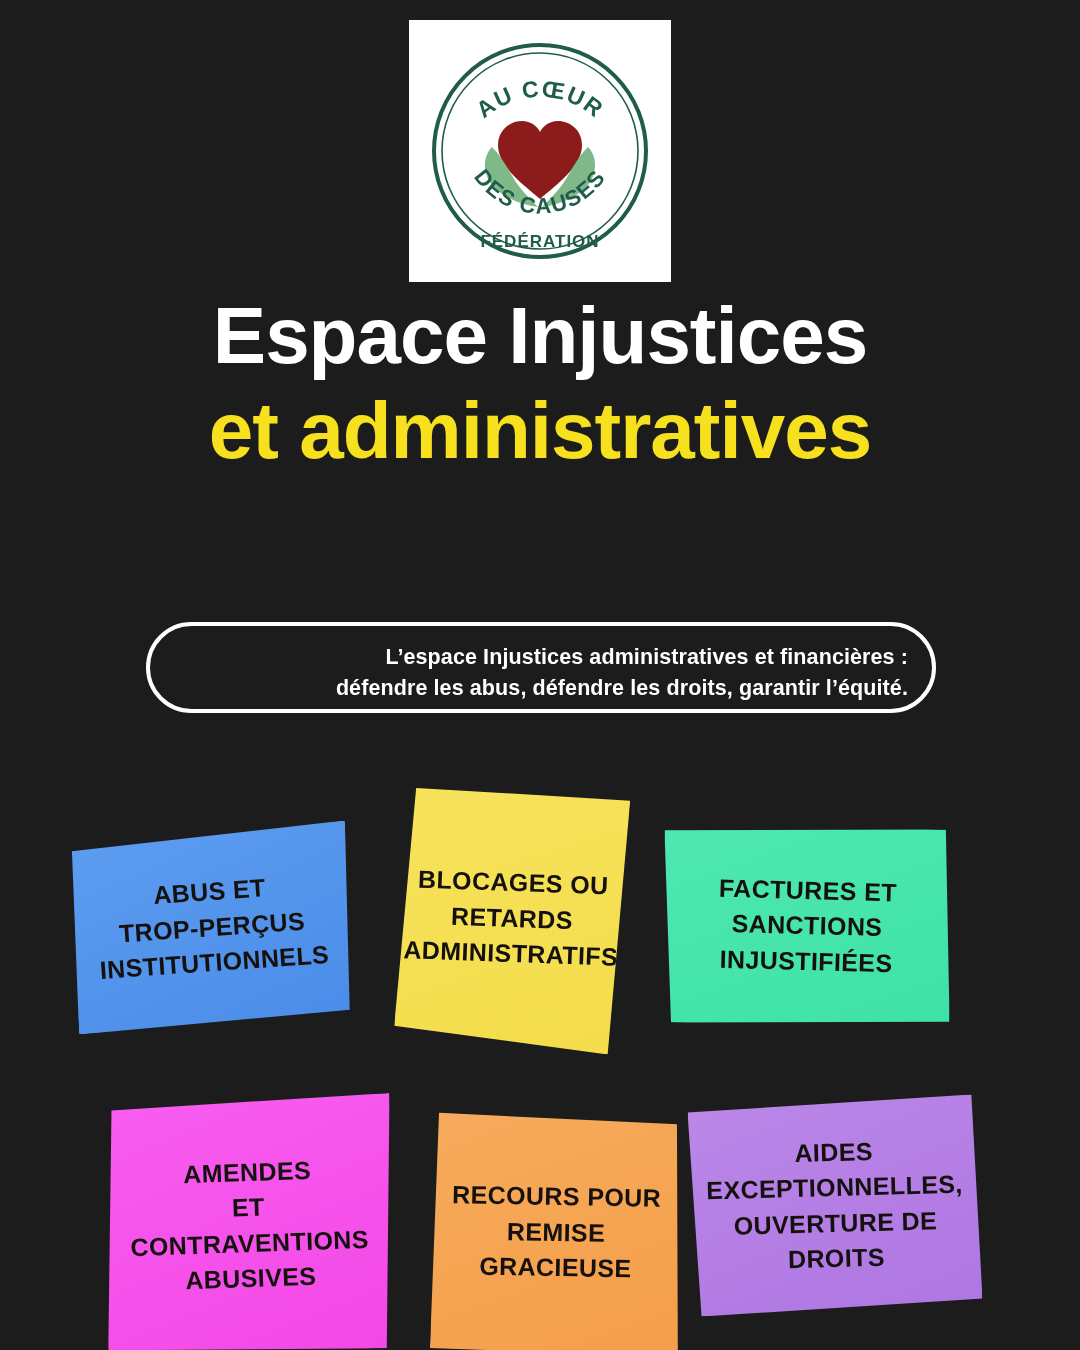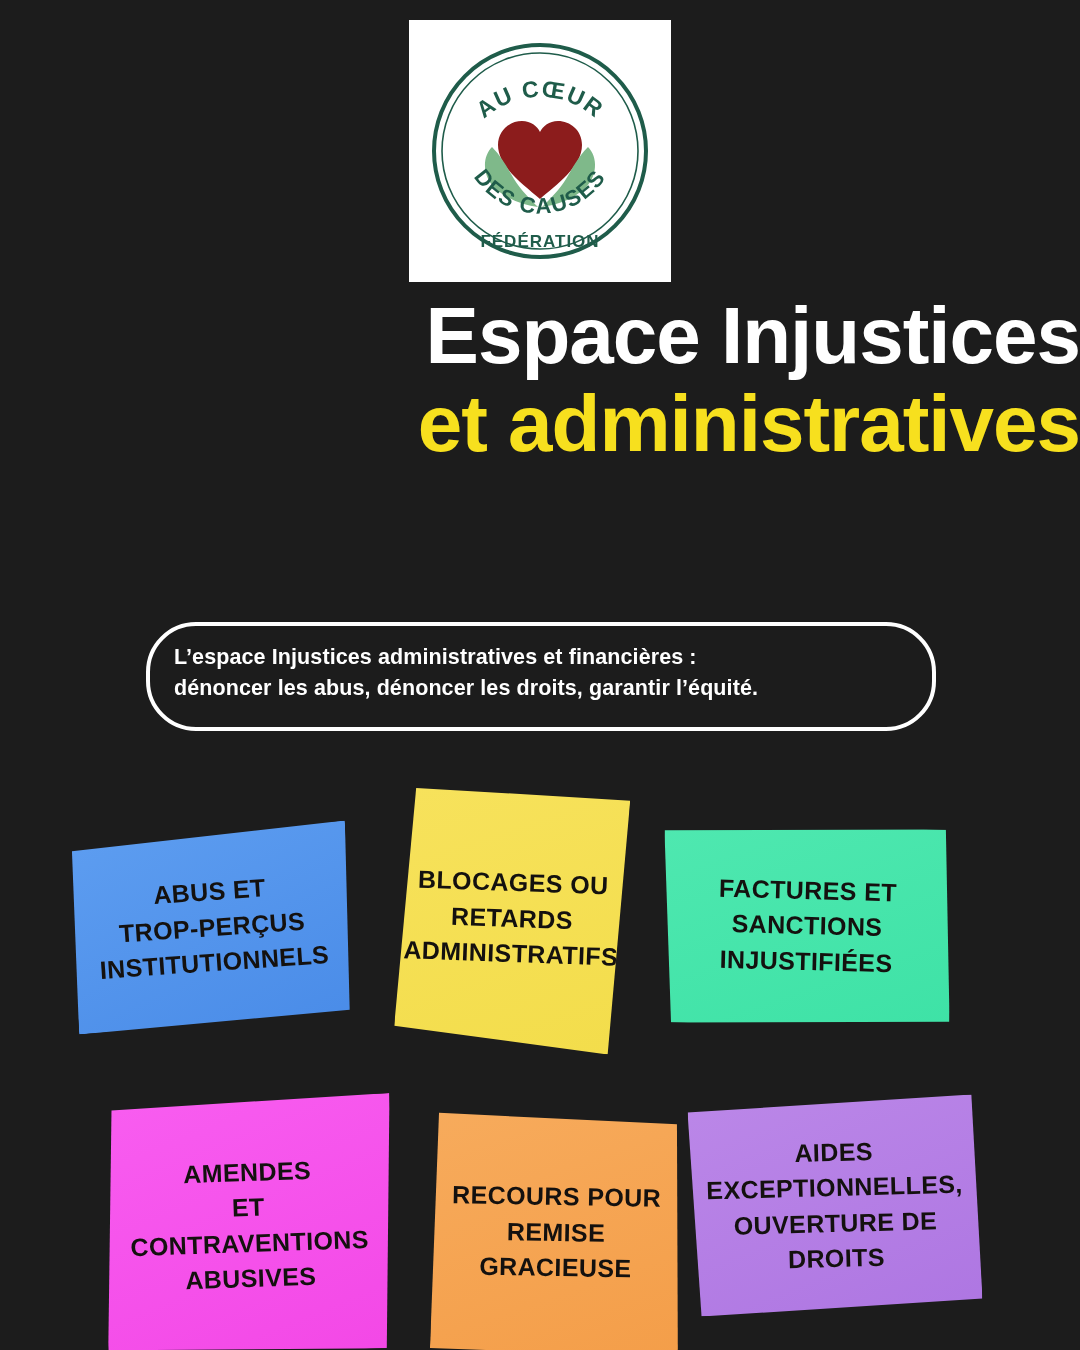--- a/index.html
+++ b/index.html
@@ -25,41 +25,41 @@
     justify-content: center;
   }
   .logo-wrap svg { display: block; }
 
   
   .title-block {
     position: absolute;
     top: 296px;
     left: 0;
     width: 1080px;
-    text-align: right;
+    text-align: center;
   }
   .title-line {
     color: #ffffff;
     font-weight: bold;
     font-size: 80px;
     line-height: 0.99;
     letter-spacing: -1px;
   }
-  .title-line.accent { color: #f7e01e; margin-top: 9px; }
+  .title-line.accent { color: #f7e01e; margin-top: 16px; }
 
   
   .pill {
     position: absolute;
     top: 622px;
     left: 146px;
     width: 790px;
     border: 4px solid #ffffff;
     border-radius: 50px;
-    padding: 16px 24px 24px;
-    text-align: left;
+    padding: 16px 24px 6px;
+    text-align: right;
   }
   .pill-line {
     color: #ffffff;
     font-size: 21.5px;
     font-weight: bold;
     line-height: 1.42;
     letter-spacing: 0.1px;
   }
 
   
@@ -148,21 +148,21 @@
   </svg>
 </div>
 
 <div class="title-block">
   <div class="title-line">Espace Injustices</div>
   <div class="title-line accent">et administratives</div>
 </div>
 
 <div class="pill">
   <div class="pill-line">L’espace Injustices administratives et financières :</div>
-  <div class="pill-line">dénoncer les abus, dénoncer les droits, garantir l’équité.</div>
+  <div class="pill-line">défendre les abus, défendre les droits, garantir l’équité.</div>
 </div>
 
 <div class="note" id="note-0">
   <span class="note-text">ABUS ET
 TROP-PERÇUS
 INSTITUTIONNELS</span>
 </div>
 <div class="note" id="note-1">
   <span class="note-text">BLOCAGES OU
 RETARDS

